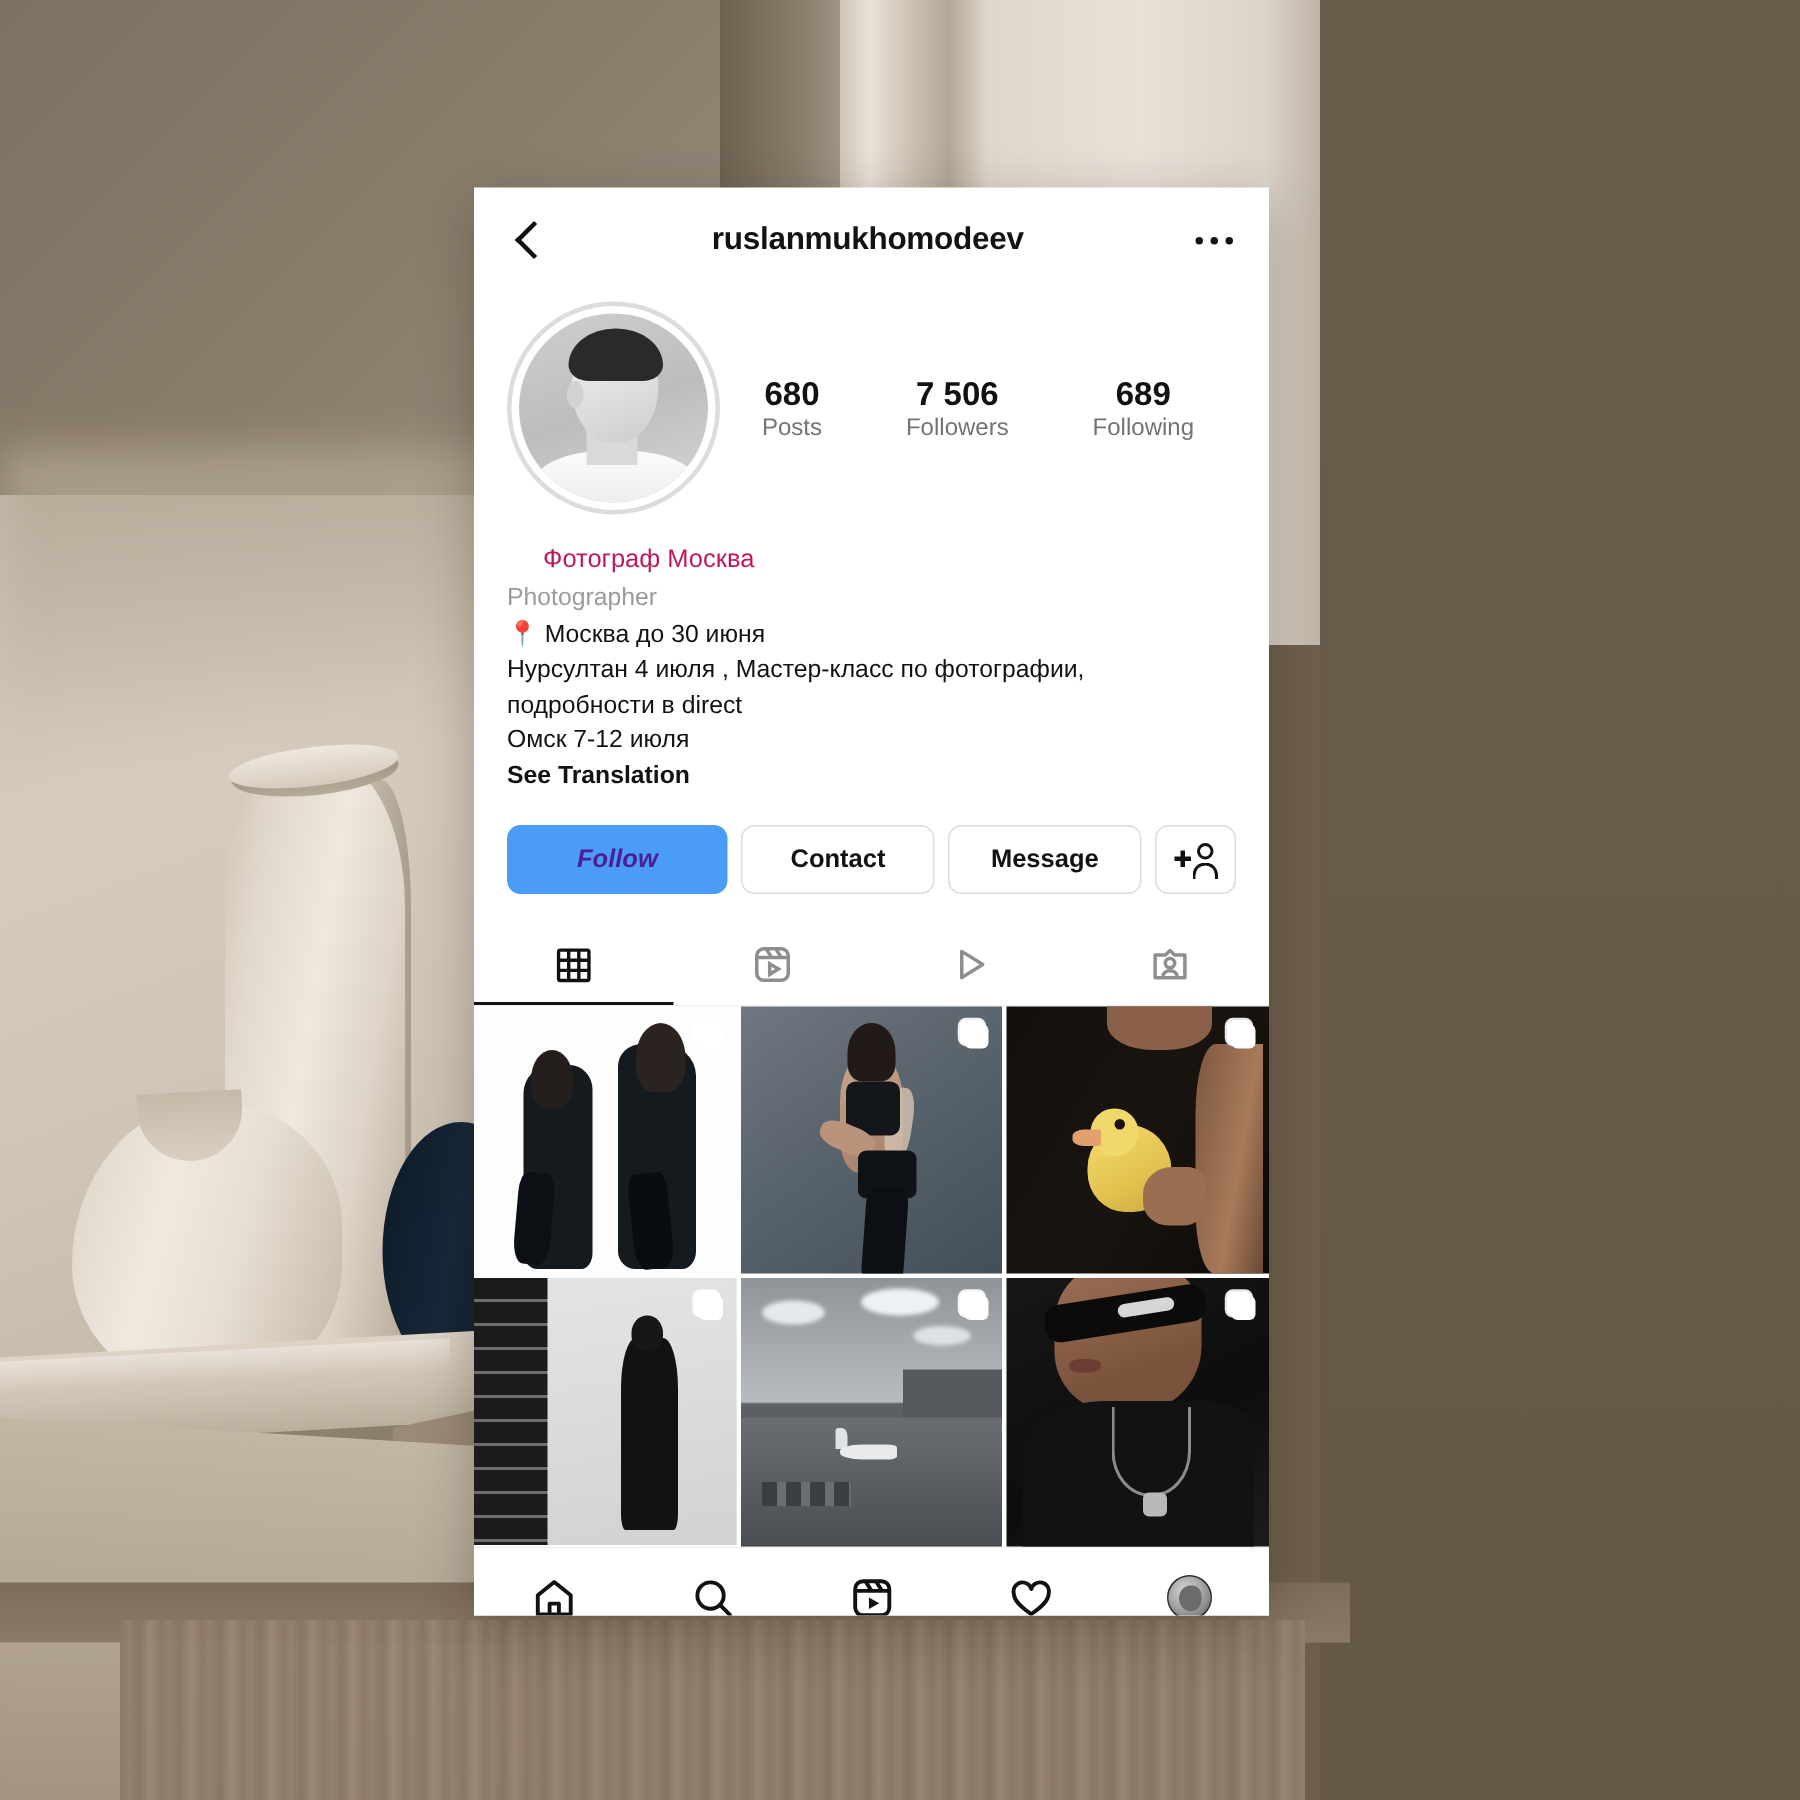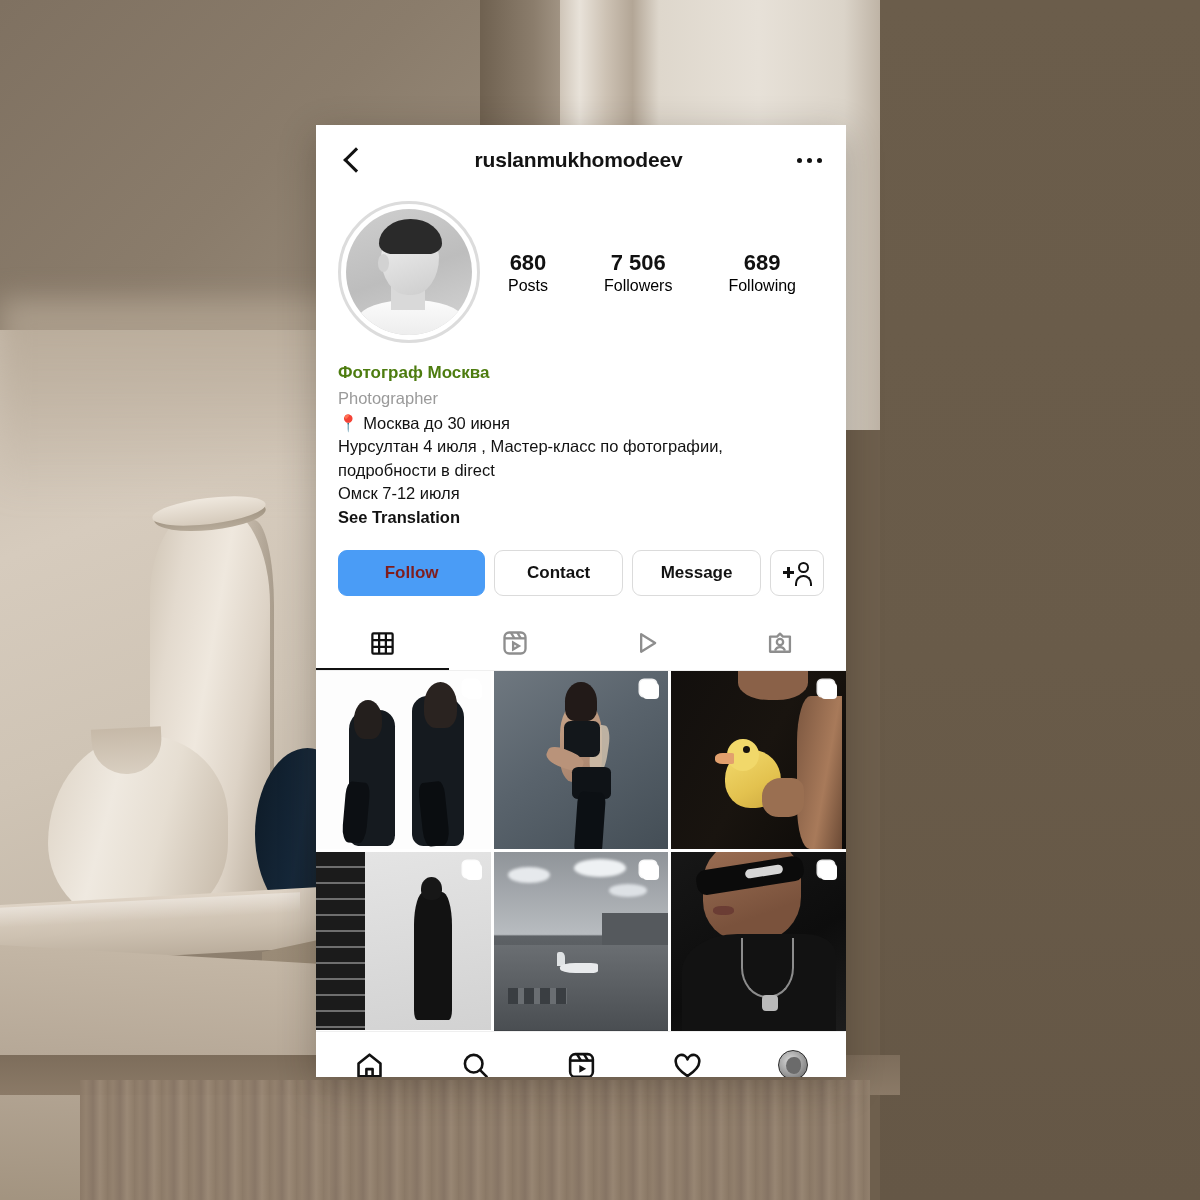--- a/index.html
+++ b/index.html
@@ -171,39 +171,39 @@
     background: #d2d2d2; border-radius: 50%; }
   .av-neck { position: absolute; left: 36%; top: 60%; width: 27%; height: 20%;
     background: #d9d9d9; }
   .av-shirt { position: absolute; left: 10%; top: 72%; width: 82%; height: 34%;
     background: linear-gradient(180deg,#fbfbfb 0%, #eaeaea 100%);
     border-radius: 50% 50% 0 0 / 42% 42% 0 0; }
 
   .stats { display: flex; flex: 1; justify-content: space-around; padding-left: 0; }
   .stat { text-align: center; cursor: pointer; }
   .stat-num { font-size: 22px; font-weight: bold; color: #111; line-height: 1.25; }
-  .stat-label { font-size: 16px; color: #000000; }
+  .stat-label { font-size: 16px; color: #737373; }
 
   
   .bio { padding: 16px 22px 0 22px; }
-  .bio-name { font-size: 17px; font-weight: bold; color: #4d7c0f; line-height: 1.6; }
+  .bio-name { font-size: 17px; font-weight: normal; color: #be185d; line-height: 1.6; margin-left: 24px; }
   .bio-cat { font-size: 16.5px; color: #9a9a9a; line-height: 1.55; }
   .bio-line { font-size: 16.5px; color: #121212; line-height: 1.42; }
   .pin { color: #d64545; }
   .see-translation { font-size: 16.5px; font-weight: bold; color: #121212;
      line-height: 1.5; cursor: pointer; }
 
   
   .actions { display: flex; gap: 9px; padding: 20px 22px 0 22px; align-items: stretch; }
   .btn {
     height: 46px; border-radius: 9px; display: flex; align-items: center;
     justify-content: center; font-size: 17px; font-weight: bold; cursor: pointer;
     border: 1px solid #dbdbdb; background: #fff; color: #121212;
   }
-  .btn-follow { background: #4a9cf6; border-color: #4a9cf6; color: #7f1d1d; flex: 1.35; }
+  .btn-follow { background: #4a9cf6; border-color: #4a9cf6; color: #4c1d95; flex: 1.35; font-style: italic; }
   .btn-message { flex: 1.18; }
   .btn-contact { flex: 1.18; }
   .btn-icon { width: 54px; flex: none; }
   .adduser-ic { width: 28px; height: 22px; position: relative; }
   .adduser-ic .plus-h { position: absolute; left: 0; top: 9px; width: 11px; height: 2.6px; background: #111; }
   .adduser-ic .plus-v { position: absolute; left: 4.2px; top: 4.8px; width: 2.6px; height: 11px; background: #111; }
   .adduser-ic .head { position: absolute; left: 15px; top: 0px; width: 11px; height: 11px;
      border: 2.6px solid #111; border-radius: 50%; }
   .adduser-ic .body { position: absolute; left: 12px; top: 13px; width: 17px; height: 11px;
      border: 2.6px solid #111; border-bottom: none; border-radius: 9px 9px 0 0; }

